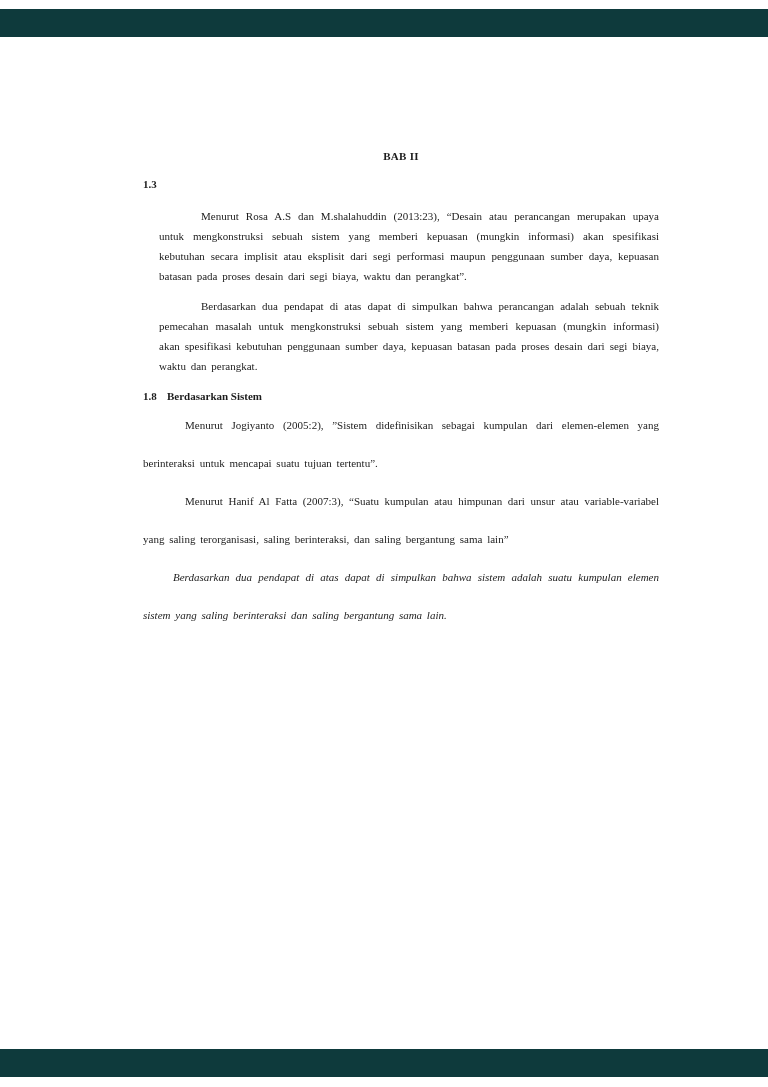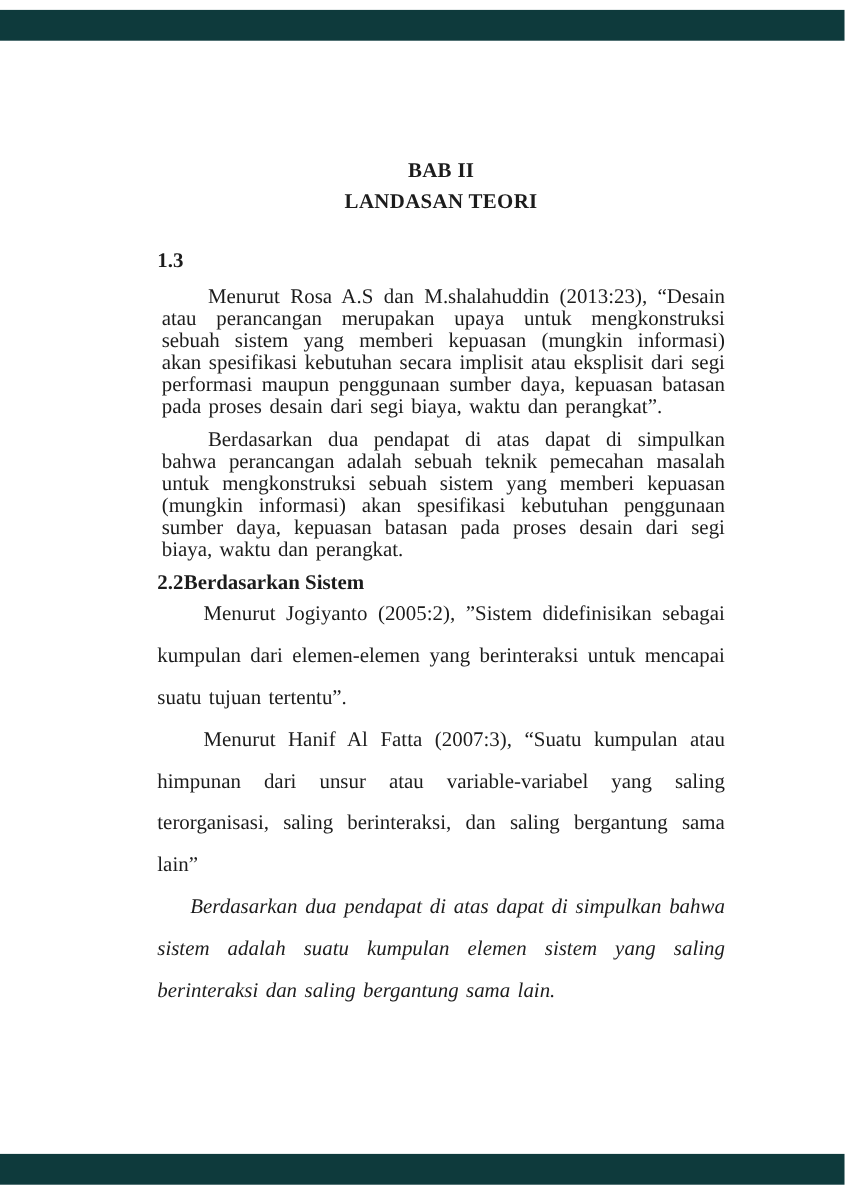--- a/index.html
+++ b/index.html
@@ -19,42 +19,42 @@
     height: 28px;
     background: #0e3a3c;
   }
   .frame-bar.top { top: 9px; }
   .frame-bar.bottom { top: 1049px; }
   .content {
     position: absolute;
     left: 143px;
     top: 146px;
     width: 516px;
-    font-size: 19px;
+    font-size: 11px;
   }
   .chapter-title,
   .chapter-subtitle {
     text-align: center;
     font-weight: bold;
     line-height: 20px;
     letter-spacing: 0.3px;
   }
   .chapter-title { margin: 0 0 8px 0; }
   .chapter-subtitle { margin: 0 0 34px 0; }
   .sec-heading {
     display: flex;
     font-weight: bold;
     line-height: 20px;
     margin: 0 0 12px 0;
   }
   .sec-num { flex: 0 0 auto; }
   .sec1 .sec-num { width: 37px; }
   .sec2 .sec-num { width: 24px; }
   .para {
-    margin: 0 0 10px 4px;
+    margin: 0 0 10px 16px;
     line-height: 20px;
     text-align: justify;
     text-align-last: left;
     text-indent: 42px;
     word-spacing: 2px;
   }
   .sec1 .para { line-height: 20px; }
   .sec2 { margin-top: 8px; }
   .sec2 .sec-heading { margin-bottom: 0; }
   .sec2 .para { line-height: 38px; margin: 0; }
@@ -64,33 +64,32 @@
 <body>
 
 <div class="canvas">
 
   <div class="frame-bar top" style="background-color: rgb(14, 58, 60);"></div>
 
   <div class="content">
 
     <div class="chapter-title">BAB II</div>
 
-    <div class="chapter-subtitle">LANDASAN TEORI</div>
 
     <div class="section sec1">
       <div class="sec-heading">
         <span class="sec-num">1.3</span>
       </div>
       <p class="para">Menurut Rosa A.S dan M.shalahuddin (2013:23), “Desain atau perancangan merupakan upaya untuk mengkonstruksi sebuah sistem yang memberi kepuasan (mungkin informasi) akan spesifikasi kebutuhan secara implisit atau eksplisit dari segi performasi maupun penggunaan sumber daya, kepuasan batasan pada proses desain dari segi biaya, waktu dan perangkat”.</p>
       <p class="para">Berdasarkan dua pendapat di atas dapat di simpulkan bahwa perancangan adalah sebuah teknik pemecahan masalah untuk mengkonstruksi sebuah sistem yang memberi kepuasan (mungkin informasi) akan spesifikasi kebutuhan penggunaan sumber daya, kepuasan batasan pada proses desain dari segi biaya, waktu dan perangkat.</p>
     </div>
 
     <div class="section sec2">
       <div class="sec-heading">
-        <span class="sec-num">2.2</span>
+        <span class="sec-num">1.8</span>
         <span class="sec-title">Berdasarkan Sistem</span>
       </div>
       <p class="para">Menurut Jogiyanto (2005:2), ”Sistem didefinisikan sebagai kumpulan dari elemen-elemen yang berinteraksi untuk mencapai suatu tujuan tertentu”.</p>
       <p class="para">Menurut Hanif Al Fatta (2007:3), “Suatu kumpulan atau himpunan dari unsur atau variable-variabel yang saling terorganisasi, saling berinteraksi, dan saling bergantung sama lain”</p>
       <p class="para indent-sm">Berdasarkan dua pendapat di atas dapat di simpulkan bahwa sistem adalah suatu kumpulan elemen sistem yang saling berinteraksi dan saling bergantung sama lain.</p>
     </div>
 
   </div>
 
   <div class="frame-bar bottom" style="background-color: rgb(14, 58, 60);"></div>

